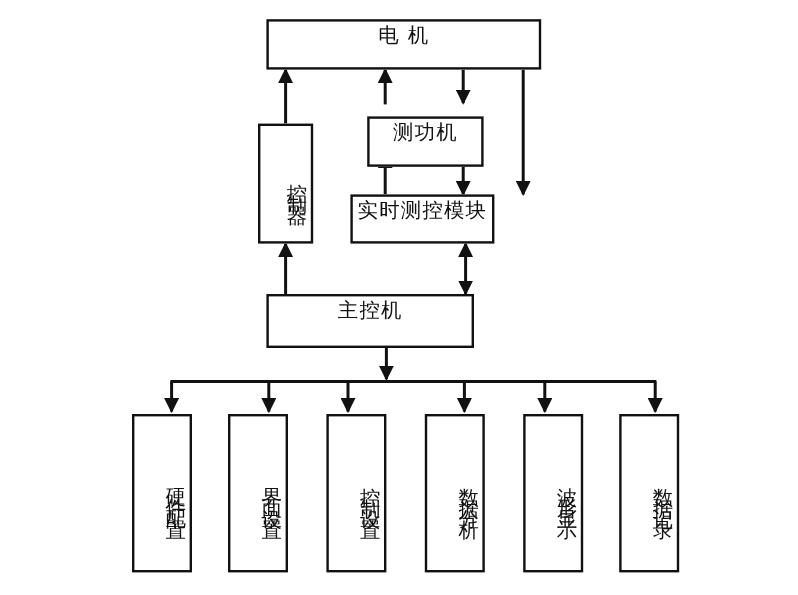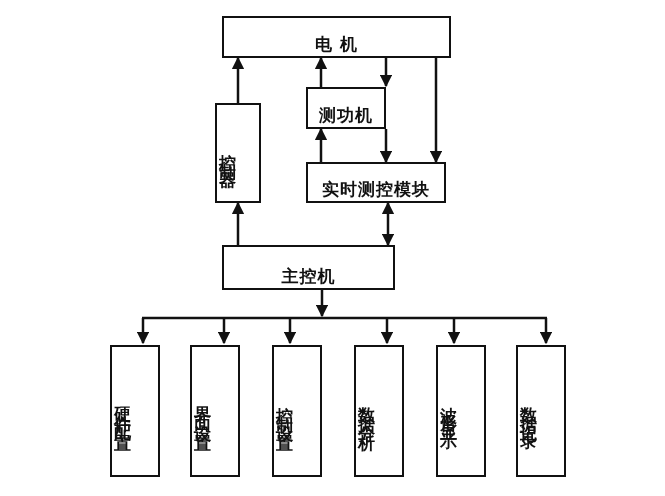--- a/index.html
+++ b/index.html
@@ -1,17 +1,17 @@
 <!DOCTYPE html>
 <html><head>
 <meta charset="utf-8">
 <style>
   html, body { margin: 0; padding: 0; background: #ffffff; }
   body { width: 665px; height: 496px; position: relative; overflow: hidden; font-family: "DejaVu Sans", sans-serif; }
-  .box { position: absolute; border: 2px solid #111; background: #fff; box-sizing: border-box; display: flex; align-items: flex-end; justify-content: center; color: #111; font-weight: bold; }
+  .box { position: absolute; border: 2px solid #111; background: #fff; box-sizing: border-box; display: flex; align-items: flex-start; justify-content: center; color: #111; font-weight: normal; }
   .hbox { font-size: 17px; letter-spacing: 1px; }
   .vbox { writing-mode: vertical-rl; text-orientation: upright; font-size: 17px; letter-spacing: 9px; }
   svg { position: absolute; left: 0; top: 0; }
 </style>
 </head>
 <body>
 
 <svg width="665" height="496">
   <defs>
     <marker id="ah" viewBox="0 0 10 10" refX="9" refY="5" markerWidth="5" markerHeight="5" orient="auto-start-reverse">
@@ -45,29 +45,29 @@
     <line x1="387" y1="318" x2="387" y2="343" marker-end="url(#ah)"></line>
     <line x1="454" y1="318" x2="454" y2="343" marker-end="url(#ah)"></line>
     <line x1="546" y1="318" x2="546" y2="343" marker-end="url(#ah)"></line>
   </g>
 </svg>
 
 <div class="box hbox" style="left:222px;top:16px;width:229px;height:42px;">
   <span>电 机</span>
 </div>
 
-<div class="box hbox" style="left:306px;top:87px;width:80px;height:42px;">
+<div class="box hbox" style="left:306px;top:97px;width:97px;height:42px;">
   <span>测功机</span>
 </div>
 
 <div class="box vbox" style="left:215px;top:103px;width:46px;height:100px;">
   <span>控制器</span>
 </div>
 
-<div class="box hbox" style="left:306px;top:162px;width:140px;height:41px;">
+<div class="box hbox" style="left:292px;top:162px;width:120px;height:41px;">
   <span>实时测控模块</span>
 </div>
 
 <div class="box hbox" style="left:222px;top:245px;width:173px;height:45px;">
   <span>主控机</span>
 </div>
 
 <div class="box vbox" style="left:110px;top:345px;width:50px;height:132px;">
   <span>硬件配置</span>
 </div>

